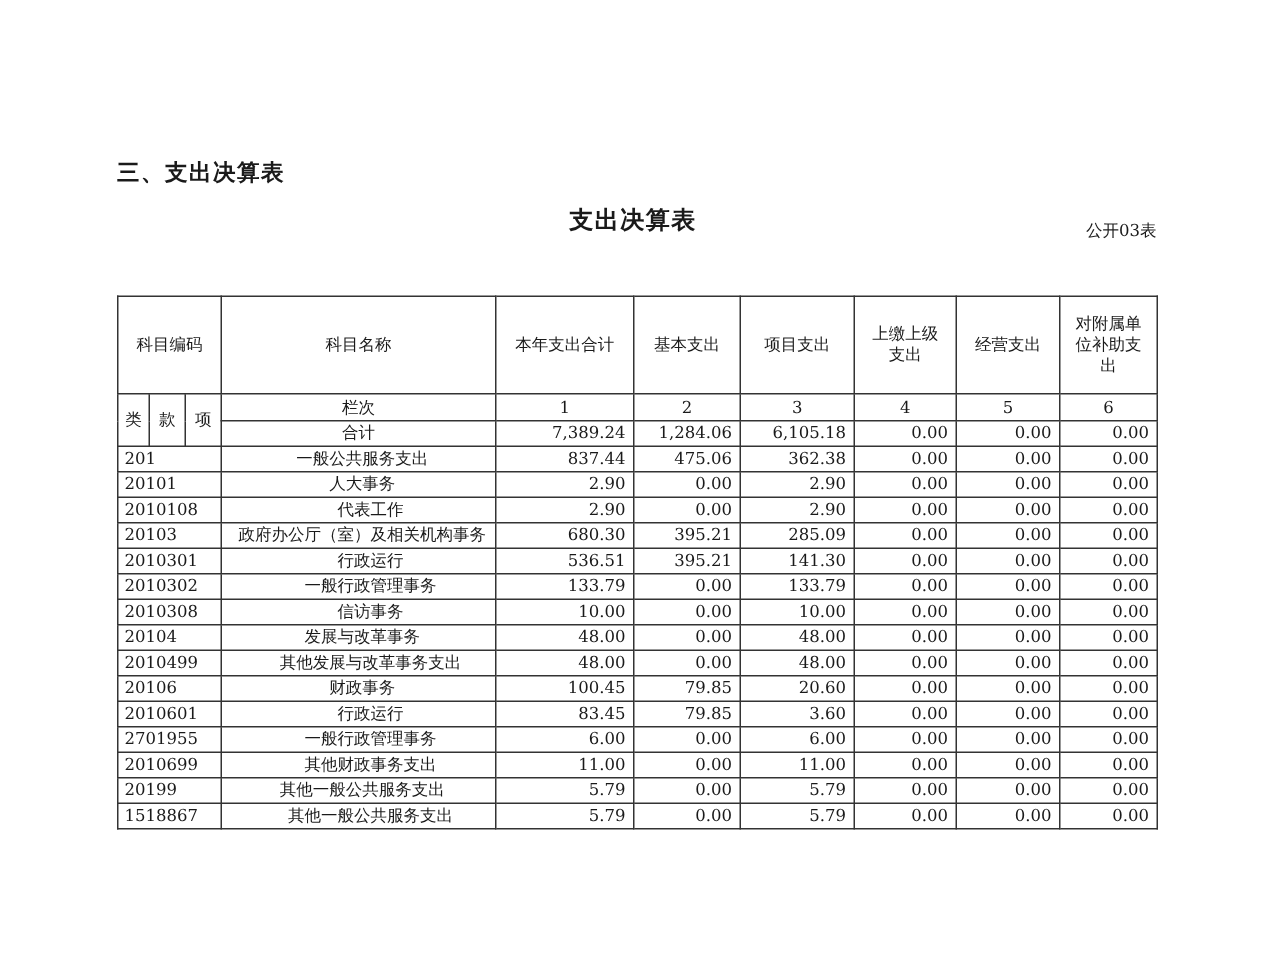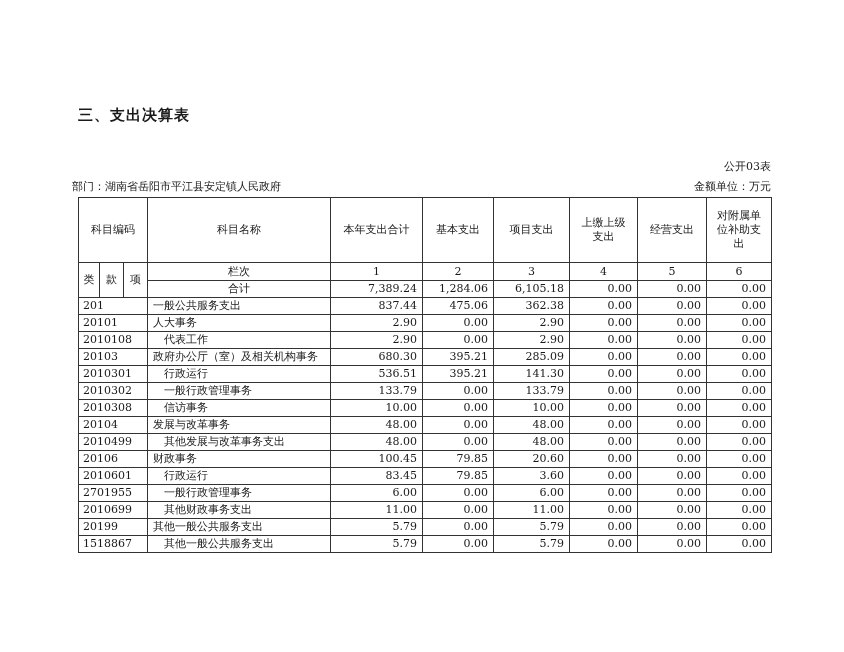--- a/index.html
+++ b/index.html
@@ -30,21 +30,21 @@
     width: 844px;
     top: 137px;
     text-align: center;
     font-size: 16px;
     font-weight: bold;
     letter-spacing: 1px;
   }
   .form-code {
     position: absolute;
     right: 73px;
-    top: 159px;
+    top: 146px;
     font-size: 11px;
   }
   .meta-row {
     position: absolute;
     left: 72px;
     right: 73px;
     top: 179px;
     font-size: 11px;
     display: flex;
     justify-content: space-between;
@@ -67,39 +67,36 @@
   }
   .report thead tr.head-main th {
     height: 65px;
     text-align: center;
     padding: 0 8px;
   }
   .report tr.head-lanci td, .report tr.head-lanci th { height: 18px; text-align: center; }
   .report tr.head-total td { height: 17px; }
   .report tbody td { height: 17px; }
   .code-cell { text-align: left; padding-left: 4px; }
-  .name-cell { text-align: left; padding-left: 5px; }
+  .name-cell { text-align: center; padding-left: 5px; }
   .num-cell  { text-align: right; padding-right: 5px; }
   .center    { text-align: center; }
   .bold      { font-weight: bold; }
 </style>
 </head>
 <body>
 
 <div class="page">
 
   <div class="section-heading">三、支出决算表</div>
 
+  <div class="table-title">支出决算表</div>
 
   <div class="form-code">公开03表</div>
 
-  <div class="meta-row">
-    <span>部门：湖南省岳阳市平江县安定镇人民政府</span>
-    <span>金额单位：万元</span>
-  </div>
 
   <table class="report">
     <colgroup>
       <col style="width:21px">
         <col style="width:24px">
         <col style="width:24px">
       <col style="width:183px">
       <col style="width:92px">
         <col style="width:71px">
         <col style="width:76px">

